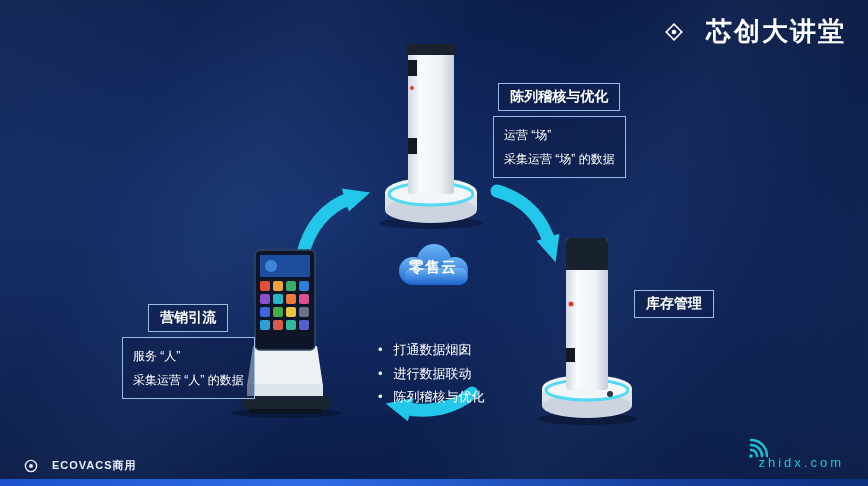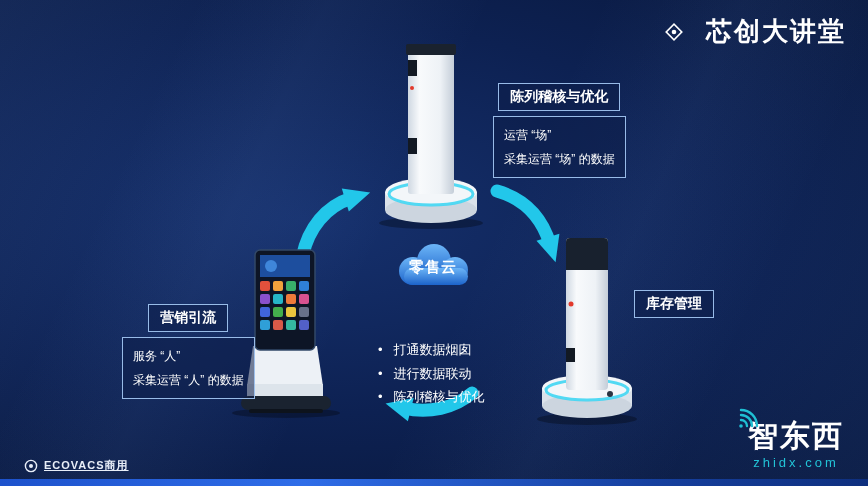--- a/index.html
+++ b/index.html
@@ -33,22 +33,22 @@
 
   .cloud-wrap{position:absolute;left:383px;top:238px;width:100px;}
   .cloud-label{position:absolute;left:0;top:20px;width:100%;text-align:center;
     font-size:15px;font-weight:700;color:#fff;letter-spacing:1px;}
   .cloud-bullets{position:absolute;left:362px;top:318px;margin:16px;padding:0;list-style:none;}
   .cloud-bullets li{font-size:13px;color:#fff;margin:8px 0;line-height:1.2;white-space:nowrap;}
   .cloud-bullets li::before{content:"\2022";margin-right:11px;}
 
   .arrows{position:absolute;left:0;top:0;pointer-events:none;}
 
-  .brand-left{position:absolute;left:24px;bottom:13px;display:flex;align-items:center;gap:6px;
-    font-size:11px;letter-spacing:1px;color:#e8eef8;font-weight:700;text-decoration:underline;}
+  .brand-left{position:absolute;left:24px;bottom:13px;display:flex;align-items:center;gap:14px;
+    font-size:11px;letter-spacing:1px;color:#e8eef8;font-weight:700;}
   .brand-right{position:absolute;right:24px;bottom:16px;text-align:center;}
   .brand-right-text{font-size:30px;font-weight:700;color:#fff;letter-spacing:2px;line-height:1;}
   .brand-right-url{font-size:13px;color:#22c3d6;letter-spacing:3px;margin-top:4px;}
   .wifi{position:absolute;left:-10px;top:-14px;}
 
   .bottom-bar{position:absolute;left:0;bottom:0;width:100%;height:7px;
     background:linear-gradient(90deg,#1d52cc 0%,#2f6de8 35%,#16409f 75%,#0e2f7e 100%);}
 </style>
 </head>
 <body>
@@ -198,18 +198,17 @@
 
   <div class="brand-right">
     <svg class="wifi" width="24" height="22" viewBox="0 0 24 22">
       <g stroke="#1fc0d4" fill="none" stroke-width="2.4" stroke-linecap="round">
         <path d="M3,13 A6,6 0 0 1 9,19"></path>
         <path d="M3,8 A11,11 0 0 1 14,19"></path>
         <path d="M3,3 A16,16 0 0 1 19,19"></path>
       </g>
       <circle cx="3" cy="19" r="1.8" fill="#1fc0d4"></circle>
     </svg>
-    <div class="brand-right-text">智东西</div>
     <div class="brand-right-url">zhidx.com</div>
   </div>
 
   <div class="bottom-bar"></div>
 </div>
 
 </body></html>

